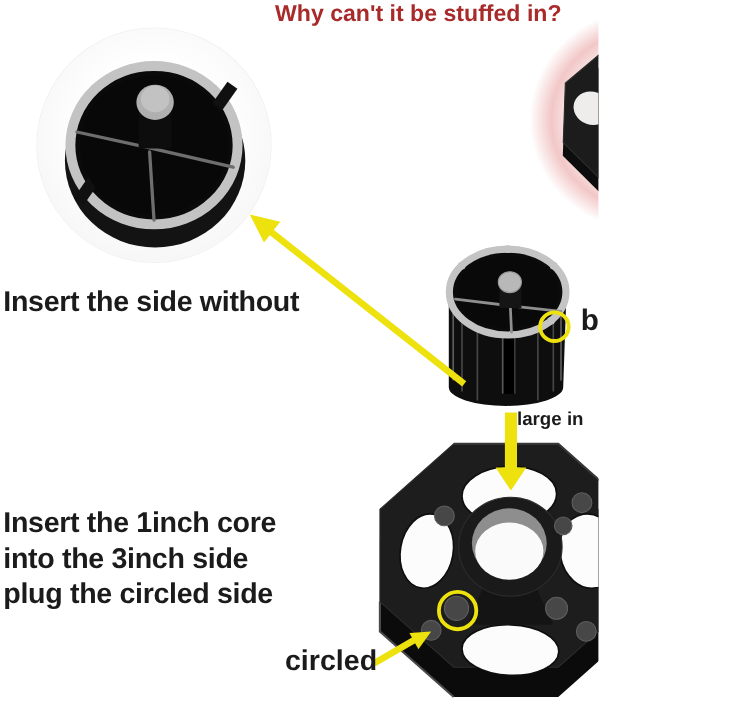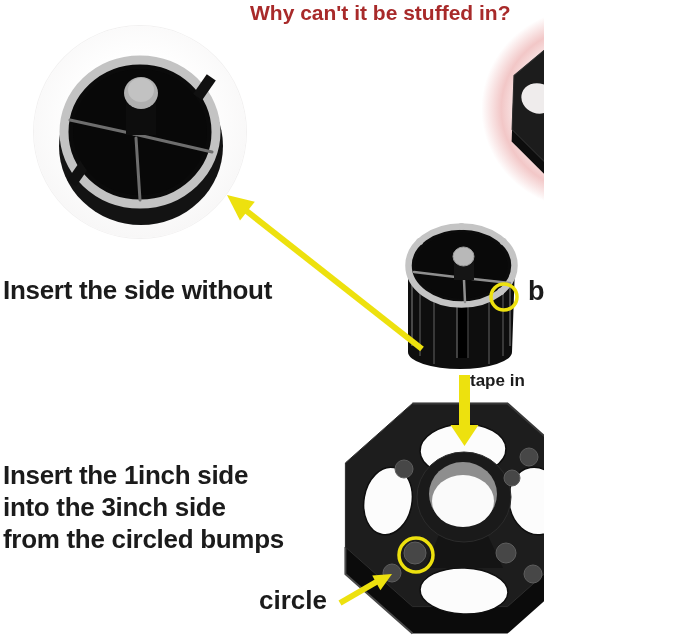--- a/index.html
+++ b/index.html
@@ -19,21 +19,21 @@
   }
   .inset{
     left:34px;top:26px;width:212px;height:212px;border-radius:50%;
     background:radial-gradient(circle at 50% 45%, #ffffff 40%, #f6f5f5 82%, #fbfafa 100%);
     box-shadow:0 0 0 1px #f2f1f1;
   }
   .instr{
     font-size:26px;font-weight:700;color:var(--text-black,#1B1B1B);
     letter-spacing:-0.3px;line-height:33px;white-space:nowrap;
   }
-  .instr1{left:3px;top:258px;margin-top:16px;}
+  .instr1{left:3px;top:258px;}
   .instr2{left:3px;top:459px;line-height:32px;}
   .callout{font-weight:700;color:var(--text-black,#1B1B1B);white-space:nowrap;}
   .bump-label{left:528px;top:276px;font-size:27px;}
   .plugin-label{left:470px;top:371px;font-size:17px;}
   .circle-label{left:259px;top:585px;font-size:26px;}
   .overlay{left:0;top:0;pointer-events:none;}
   .ystroke{stroke:var(--annotation-yellow,#EDE10E);}
   .yfill{fill:var(--annotation-yellow,#EDE10E);}
 </style>
 </head>
@@ -156,25 +156,25 @@
     <g>
       <circle class="ystroke" cx="416" cy="555" r="17" fill="none" stroke-width="3.5"></circle>
     </g>
     <g>
       <line class="ystroke" x1="340" y1="603" x2="378" y2="581" stroke-width="6"></line>
       <polygon class="yfill" points="392,574 380.4,590.2 372.2,575.4"></polygon>
     </g>
   </svg>
 
   <div class="abs callout bump-label">bump</div>
-  <div class="abs callout plugin-label">tape in</div>
-  <div class="abs callout circle-label">circle</div>
+  <div class="abs callout plugin-label">large in</div>
+  <div class="abs callout circle-label">circled</div>
 
   <div class="abs instr instr1">
     <div>Insert the side without</div>
   </div>
   <div class="abs instr instr2">
-    <div>Insert the 1inch side</div>
+    <div>Insert the 1inch core</div>
     <div>into the 3inch side</div>
-    <div>from the circled bumps</div>
+    <div>plug the circled side</div>
   </div>
 
 </div>
 
 </body></html>

